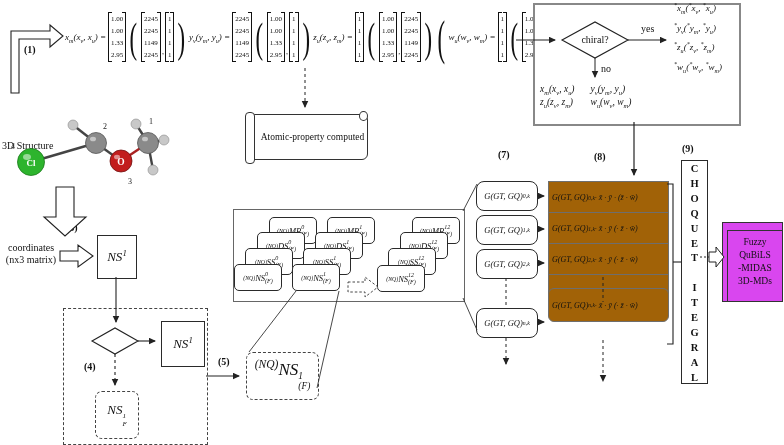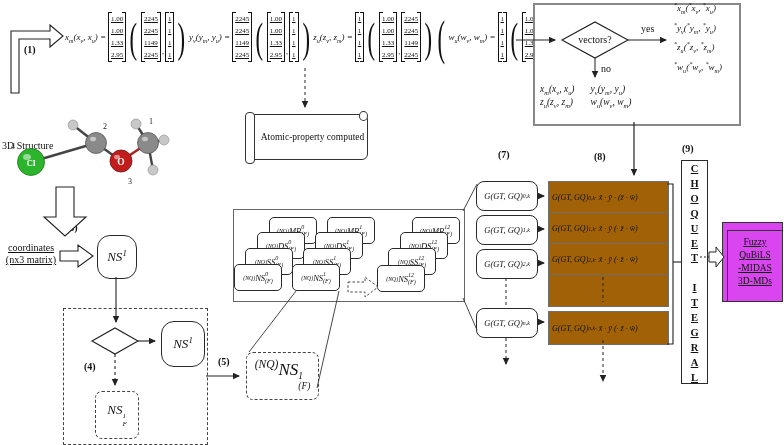--- a/index.html
+++ b/index.html
@@ -1,19 +1,19 @@
 <!DOCTYPE html>
 <html><head>
 <meta charset="utf-8">
 <style>
   html,body{margin:0;padding:0;background:#fff;}
   #canvas{position:relative;width:784px;height:445px;background:#fff;overflow:hidden;
           font-family:"Liberation Serif","DejaVu Serif",serif;color:#111;}
   .abs{position:absolute;}
-  .pre{white-space:pre-line;text-decoration:underline;}
+  .pre{white-space:pre-line;}
   sub,sup{font-size:68%;line-height:0;}
   .steplabel{position:absolute;font-weight:700;font-size:10px;}
   
   #eq-row{position:absolute;left:64px;top:9px;height:56px;display:flex;align-items:center;font-size:8px;}
   .eq-term{display:inline-flex;align-items:center;font-style:italic;}
   .lhs{margin:0 1px;font-size:9px;}
   .vec{display:inline-block;text-align:center;font-size:7px;font-style:normal;line-height:12px;
        padding:1px 2px;border-left:1px solid #111;border-right:1px solid #111;margin:0 1px;
        background-image:linear-gradient(#111,#111),linear-gradient(#111,#111),linear-gradient(#111,#111),linear-gradient(#111,#111);
        background-size:3px 1px;background-repeat:no-repeat;
@@ -31,21 +31,21 @@
   .no-out{position:absolute;left:540px;top:84px;display:grid;grid-template-columns:auto auto;
           column-gap:16px;row-gap:3px;font-size:9.5px;font-style:italic;}
   
   .card{position:absolute;width:46px;height:25px;border:1px solid #2a2a2a;border-radius:5px;background:#fff;
         display:flex;align-items:center;justify-content:center;font-style:italic;font-size:8.5px;}
   .ss{display:inline-flex;flex-direction:column;font-size:6px;line-height:1.1;vertical-align:-3px;text-align:left;}
   .ss b{font-weight:400;}
   .ss2{display:inline-flex;flex-direction:column;font-size:55%;line-height:1.05;vertical-align:-4px;text-align:left;}
   .ss2 b{font-weight:400;}
   
-  .rbox{position:absolute;border:1.3px solid #2a2a2a;border-radius:13px;background:#fff;
+  .rbox{position:absolute;border:1.3px solid #2a2a2a;border-radius:0;background:#fff;
         display:flex;align-items:center;justify-content:center;font-style:italic;font-size:13px;}
   .dbox{position:absolute;border:1.2px dashed #444;border-radius:7px;background:#fff;
         display:flex;align-items:center;justify-content:center;font-style:italic;}
   .dashedrect{position:absolute;border:1.3px dashed #444;background:transparent;}
   
   .gbox{position:absolute;width:60px;height:28px;border:1.2px solid #2a2a2a;border-radius:8px;background:#fff;
         display:flex;align-items:center;justify-content:center;font-style:italic;font-size:8.5px;}
   .grow{position:absolute;left:548px;width:116px;border:1.5px solid #6e6e6e;background:#a16207;
         display:flex;align-items:center;padding-left:3px;font-style:italic;font-size:8px;}
   
@@ -186,21 +186,21 @@
       <span class="vec pre">2245
 2245
 1149
 2245</span>
       <span class="bigp">)</span>
       <span class="bigp outer">)</span>
     </span>
   </div>
 
   <div class="graybox" style="left:533px;top:3px;width:204px;height:119px;"></div>
-  <div class="chiral-text" style="left:563px;top:34px;width:64px;">vectors?</div>
+  <div class="chiral-text" style="left:563px;top:34px;width:64px;">chiral?</div>
   <div class="yn" style="left:641px;top:23px;">yes</div>
   <div class="yn" style="left:601px;top:63px;">no</div>
   <div class="yes-out ztop">
     <div><sup>*</sup>x<sub>m</sub>(<sup>*</sup>x<sub>v</sub>, <sup>*</sup>x<sub>u</sub>)</div>
     <div><sup>*</sup>y<sub>v</sub>(<sup>*</sup>y<sub>m</sub>, <sup>*</sup>y<sub>u</sub>)</div>
     <div><sup>*</sup>z<sub>u</sub>(<sup>*</sup>z<sub>v</sub>, <sup>*</sup>z<sub>m</sub>)</div>
     <div><sup>*</sup>w<sub>u</sub>(<sup>*</sup>w<sub>v</sub>, <sup>*</sup>w<sub>m</sub>)</div>
   </div>
   <div class="no-out ztop">
     <span>x<sub>m</sub>(x<sub>v</sub>, x<sub>u</sub>)</span>
@@ -291,21 +291,21 @@
 
   <div class="gbox" style="left:476px;top:181px;">G(GT, GQ)<sup>0,k</sup></div>
   <div class="gbox" style="left:476px;top:215px;">G(GT, GQ)<sup>1,k</sup></div>
   <div class="gbox" style="left:476px;top:249px;">G(GT, GQ)<sup>2,k</sup></div>
   <div class="gbox" style="left:476px;top:308px;">G(GT, GQ)<sup>n,k</sup></div>
 
   <div class="grow" style="top:181px;height:31px;">G(GT, GQ)<sup>0,k</sup> · x̄ · ȳ · (z̄ · w̄)</div>
   <div class="grow" style="top:212px;height:31px;">G(GT, GQ)<sup>1,k</sup> · x̄ · ȳ (· z̄ · w̄)</div>
   <div class="grow" style="top:243px;height:31px;">G(GT, GQ)<sup>2,k</sup> · x̄ · ȳ (· z̄ · w̄)</div>
   <div class="grow" style="top:274px;height:31px;"></div>
-  <div class="grow" style="top:311px;height:32px;">G(GT, GQ)<sup>n,k</sup> · x̄ · ȳ (· z̄ · w̄)</div>
+  <div class="grow" style="top:288px;height:32px;border-radius:6px;">G(GT, GQ)<sup>n,k</sup> · x̄ · ȳ (· z̄ · w̄)</div>
 
   <div class="vert pre">C
 H
 O
 Q
 U
 E
 T
 
 I

